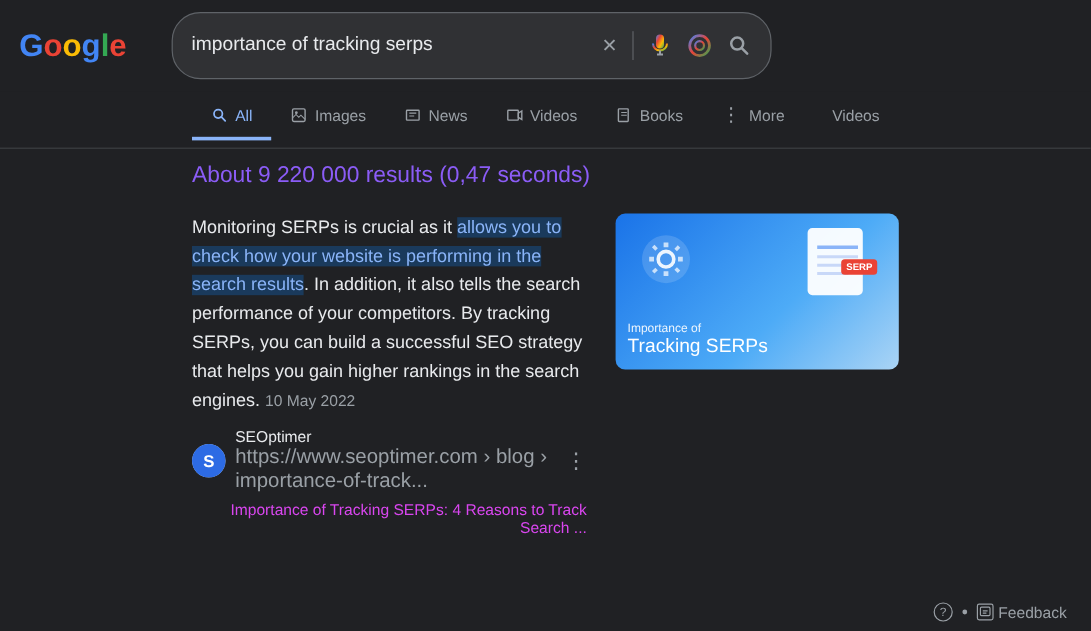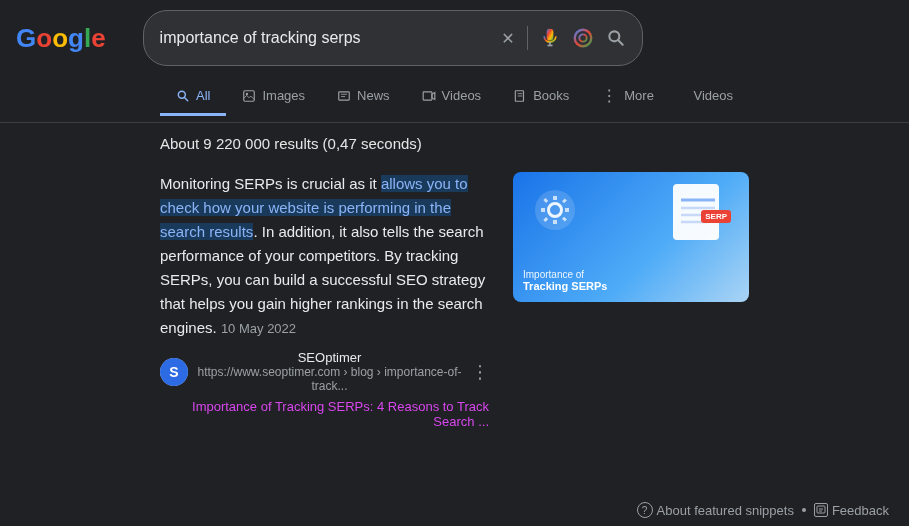--- a/index.html
+++ b/index.html
@@ -129,22 +129,22 @@
       padding: 10px 16px;
       color: #9aa0a6;
       font-size: 13px;
       cursor: pointer;
       border-bottom: 3px solid transparent;
     }
 
     
     .results-info {
       padding: 8px 160px;
-      color: #e5e5e5;
-      font-size: 15px;
+      color: #8b5cf6;
+      font-size: 19px;
       margin-top: 4px;
     }
 
     
     .main-content {
       padding: 12px 160px;
       display: flex;
       gap: 24px;
     }
 
@@ -185,31 +185,30 @@
       justify-content: center;
       color: #202124;
       font-weight: bold;
       font-size: 14px;
       overflow: hidden;
       flex-shrink: 0;
     }
 
     .source-info {
       flex: 1;
-      text-align: center;
     }
 
     .source-name {
       color: #e8eaed;
       font-size: 13px;
     }
 
     .source-url {
       color: #9aa0a6;
-      font-size: 12px;
+      font-size: 17px;
     }
 
     .dots-btn {
       color: #9aa0a6;
       font-size: 18px;
       cursor: pointer;
     }
 
     .result-link {
       color: #d946ef;
@@ -247,22 +246,22 @@
       border-radius: 16px;
     }
 
     .thumb-title-small {
       font-size: 10px;
       color: #fff;
       opacity: 0.9;
     }
 
     .thumb-title-main {
-      font-size: 11px;
-      font-weight: bold;
+      font-size: 16px;
+      font-weight: normal;
       color: #fff;
       text-align: right;
     }
 
     
     .thumb-gear {
       position: absolute;
       top: 16px;
       left: 20px;
       width: 44px;
@@ -496,21 +495,20 @@
       <div class="thumb-title-small">Importance of</div>
       <div class="thumb-title-main">Tracking SERPs</div>
     </div>
   </div>
 
 </div>
 
 <div class="footer">
   <div class="footer-item">
     <div class="footer-icon-circle">?</div>
-    <span>About featured snippets</span>
   </div>
   <div class="footer-dot"></div>
   <div class="footer-item">
     <div class="feedback-icon">
       <svg width="10" height="10" viewBox="0 0 10 10">
         <rect x="1" y="1" width="8" height="7" rx="1" stroke="#9aa0a6" stroke-width="1" fill="none"></rect>
         <line x1="3" y1="4" x2="7" y2="4" stroke="#9aa0a6" stroke-width="1"></line>
         <line x1="3" y1="6" x2="6" y2="6" stroke="#9aa0a6" stroke-width="1"></line>
       </svg>
     </div>

